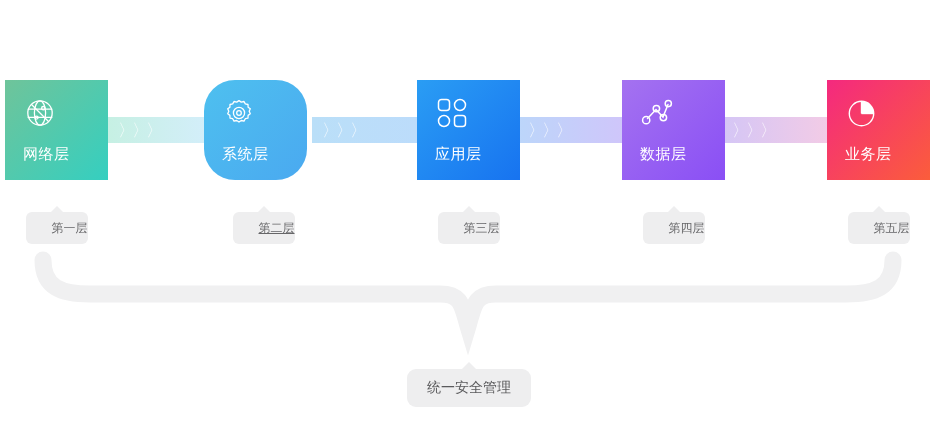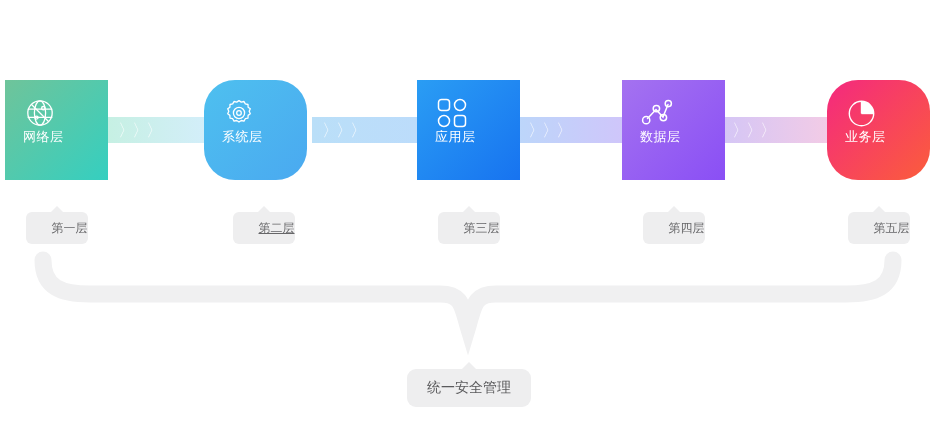--- a/index.html
+++ b/index.html
@@ -52,21 +52,22 @@
     padding: 16px 0 0 18px;
     color: #ffffff;
   }
   .card .icon {
     display: block;
     width: 34px;
     height: 34px;
   }
   .card .card-label {
     display: block;
-    font-size: 13px;
+    margin-top: 16px;
+    font-size: 15px;
     line-height: 1;
     color: #ffffff;
     letter-spacing: 0.5px;
   }
 
   
   .badge {
     position: absolute;
     top: 212px;
     width: 62px;
@@ -192,21 +193,21 @@
         <path d="M7.5 22.5 L16 13.5 L23 21 L28 8.5"></path>
         <circle cx="6.2" cy="24.2" r="3.6"></circle>
         <circle cx="16.4" cy="12.6" r="3.2"></circle>
         <circle cx="23.4" cy="21.6" r="3.2"></circle>
         <circle cx="28.3" cy="7.6" r="3.1"></circle>
       </svg>
     </span>
     <span class="card-label">数据层</span>
   </div>
 
-  <div class="card" id="card-4" style="left: 827px; background: linear-gradient(135deg, rgb(244, 41, 127) 0%, rgb(251, 93, 59) 100%); border-radius: 31px;">
+  <div class="card" id="card-4" style="left: 827px; background: linear-gradient(135deg, rgb(244, 41, 127) 0%, rgb(251, 93, 59) 100%);">
     <span class="icon">
       <svg viewBox="0 0 34 34" width="34" height="34" fill="none" stroke="#ffffff" stroke-width="1.4" stroke-linejoin="round">
         <circle cx="16.5" cy="17.5" r="12.2"></circle>
         <path d="M16.5 17.5 L16.5 5.3 A12.2 12.2 0 0 1 28.7 17.5 Z" fill="#ffffff" stroke="none"></path>
         <path d="M16.5 17.5 L28.7 17.5"></path>
         <path d="M16.5 17.5 L16.5 5.3"></path>
       </svg>
     </span>
     <span class="card-label">业务层</span>
   </div>

